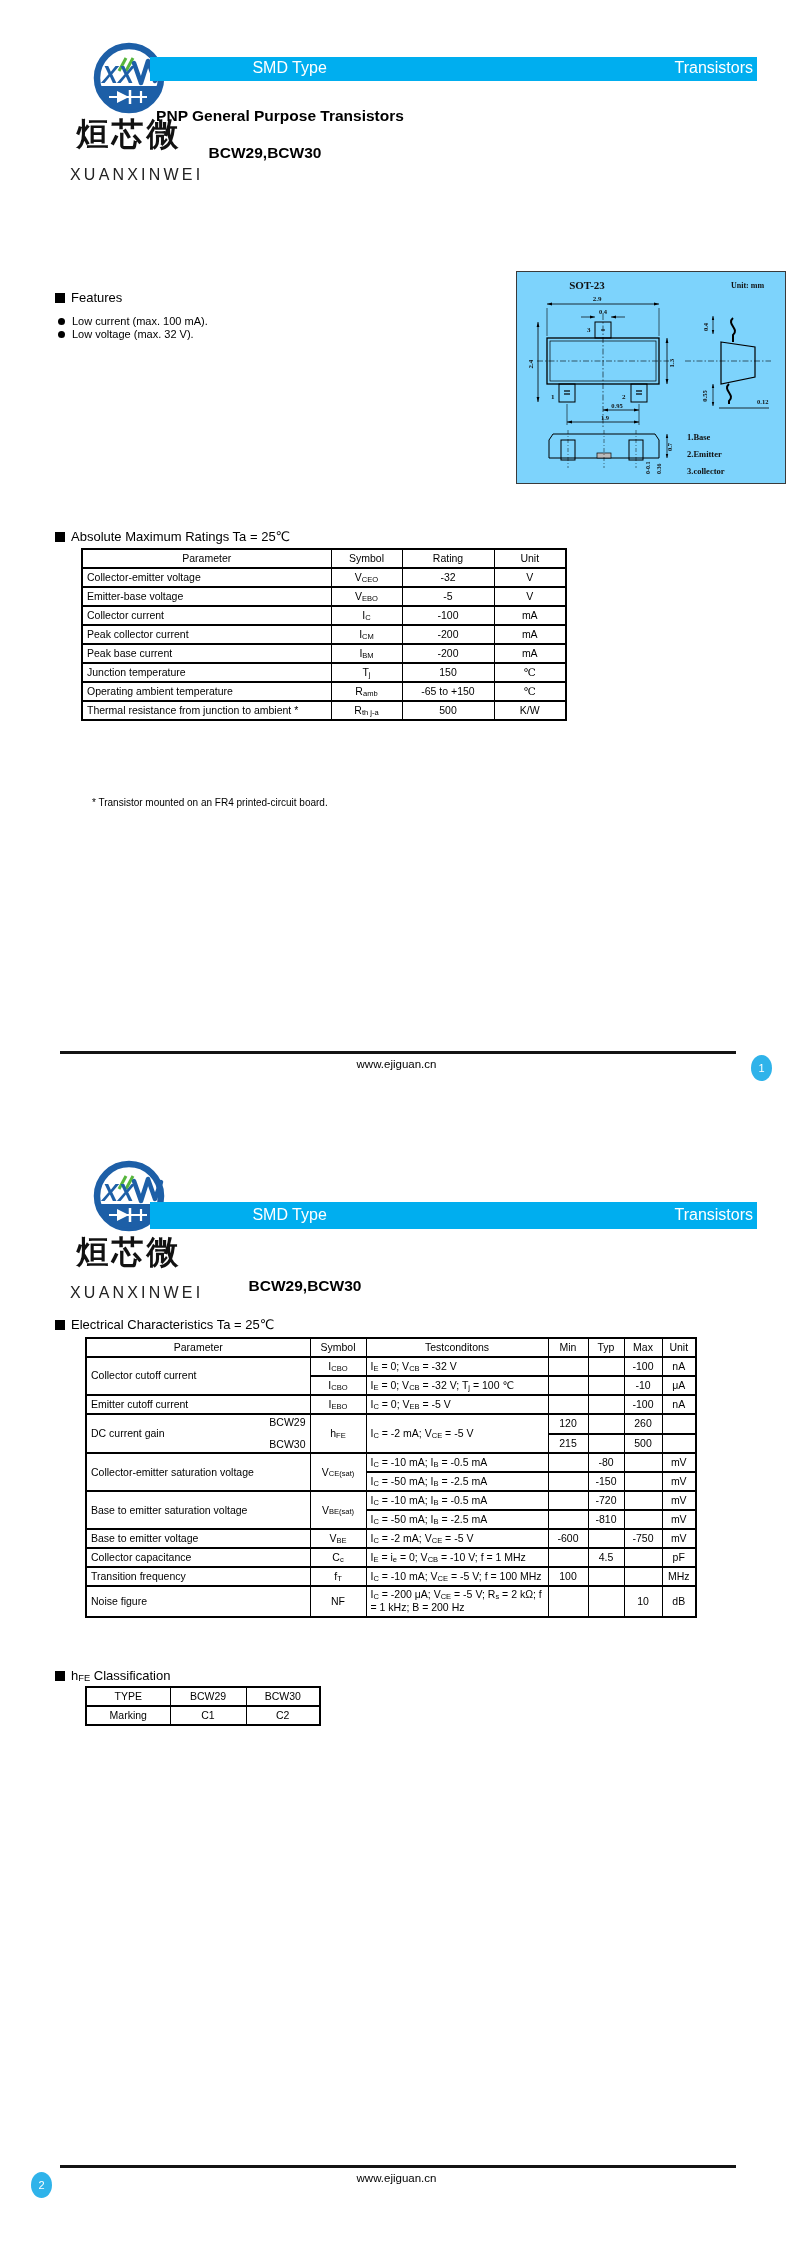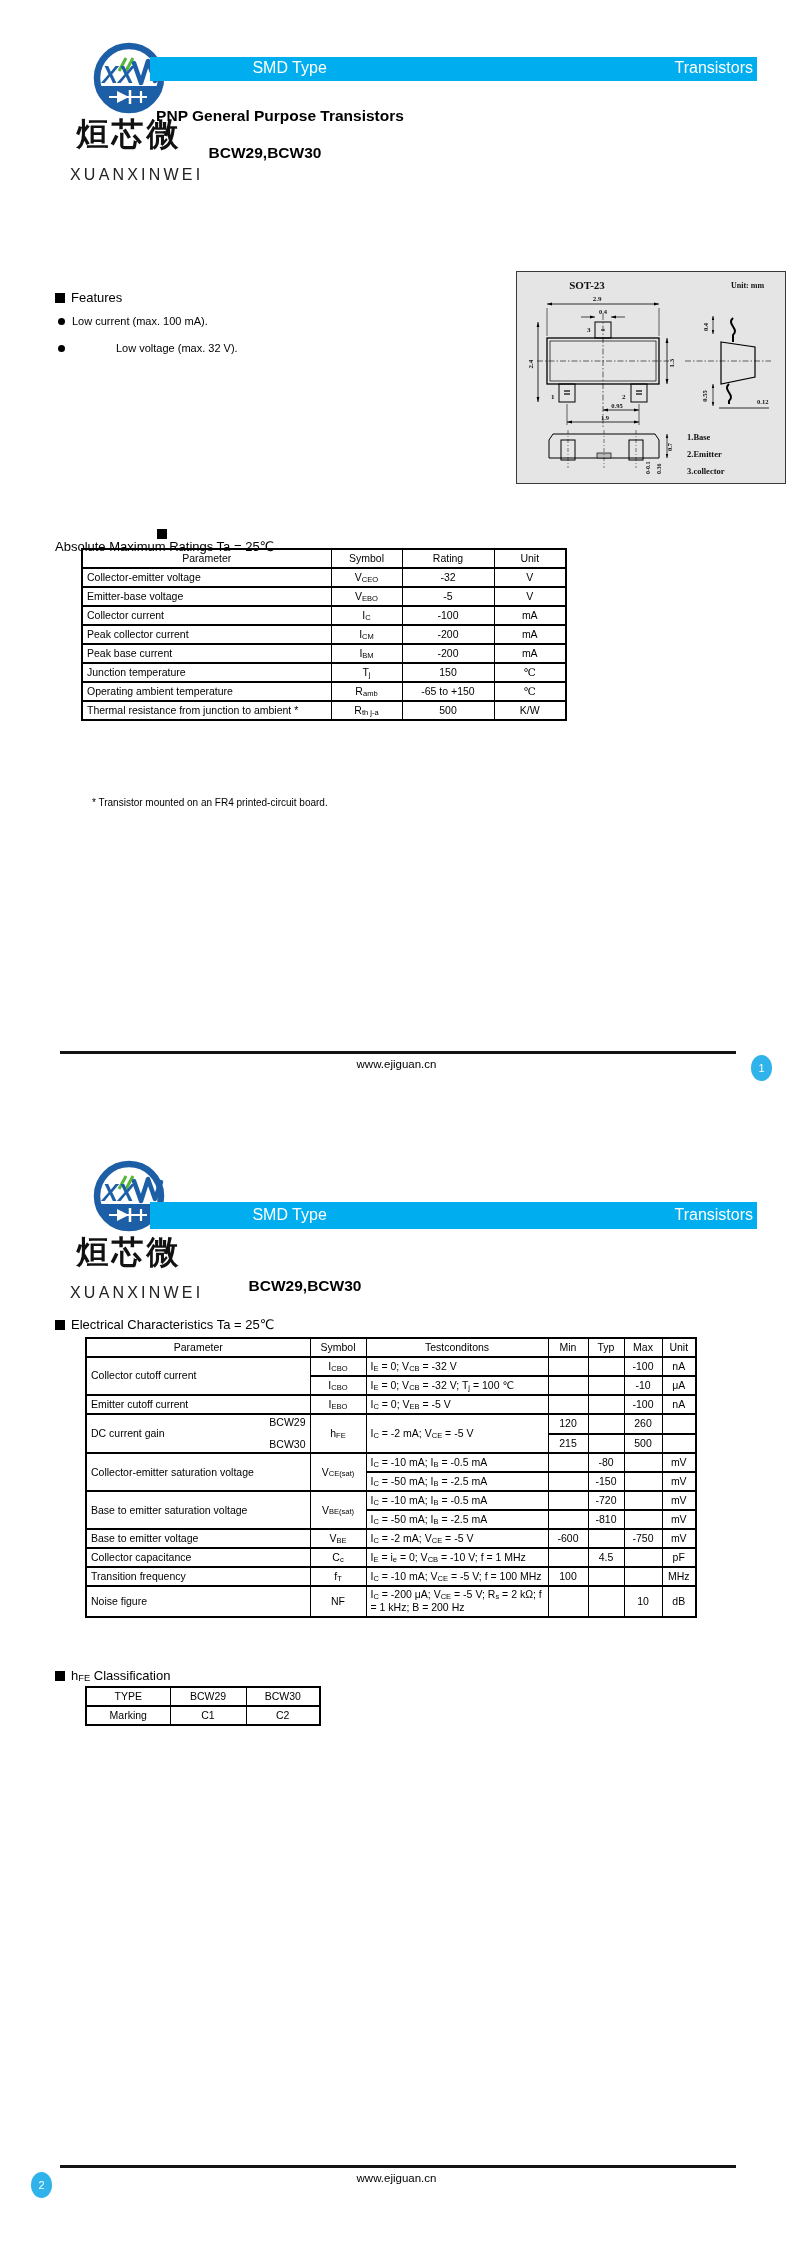--- a/index.html
+++ b/index.html
@@ -41,21 +41,21 @@
 
   .footnote { font-size:10px; }
 
   
   .footline { height:3px; background:#141414; }
   .footurl { width:793px; text-align:center; font-size:11.5px; }
   .badge { width:21px; height:26px; border-radius:50%; background:#2FB3EA; color:#fff;
            display:flex; align-items:center; justify-content:center; font-size:11px; }
 
   
-  .pkgbox { width:270px; height:213px; border:1.5px solid #3a3a3a; background:#e5e5e5; }
+  .pkgbox { width:270px; height:213px; border:1.5px solid #3a3a3a; background:#7dd3fc; }
   .pkgbox svg text { font-family:"Liberation Serif","DejaVu Serif",serif; font-weight:bold; fill:#111; }
 </style>
 </head>
 <body>
 
 <div class="sheet">
 
   <div>
 
     <div class="logo abs" style="left:70px; top:38px;">
@@ -92,21 +92,21 @@
     <div class="doc-title abs" style="left:0; top:144px; width:530px;">BCW29,BCW30</div>
 
     <div class="sec-head abs" style="left:55px; top:290px;">
       <span class="sqr"></span>
       <span>Features</span>
     </div>
     <div class="feat abs" style="left:58px; top:315px;">
       <span class="dot"></span>
       <span>Low current (max. 100 mA).</span>
     </div>
-    <div class="feat abs" style="left:58px; top:342px;gap:44px;">
+    <div class="feat abs" style="left:58px; top:328px;">
       <span class="dot"></span>
       <span>Low voltage (max. 32 V).</span>
     </div>
 
     <div class="pkgbox abs" style="left:516px; top:271px;">
       <svg width="266" height="209" viewBox="0 0 266 209">
         <text x="70" y="17" font-size="11" text-anchor="middle">SOT-23</text>
         <text x="214" y="16" font-size="8">Unit: mm</text>
 
         <line x1="30" y1="32" x2="142" y2="32" stroke="#000" stroke-width="0.8"></line>
@@ -189,21 +189,21 @@
         <text x="155" y="175" font-size="6.5" transform="rotate(-90 155 175)" text-anchor="middle">0.7</text>
         <text x="133" y="202" font-size="6" transform="rotate(-90 133 202)">0-0.1</text>
         <text x="144" y="202" font-size="6" transform="rotate(-90 144 202)">0.36</text>
 
         <text x="170" y="168" font-size="8.5">1.Base</text>
         <text x="170" y="185" font-size="8.5">2.Emitter</text>
         <text x="170" y="202" font-size="8.5">3.collector</text>
       </svg>
     </div>
 
-    <div class="sec-head abs" style="left:55px; top:529px;flex-direction:column;">
+    <div class="sec-head abs" style="left:55px; top:529px;">
       <span class="sqr"></span>
       <span>Absolute Maximum Ratings Ta = 25℃</span>
     </div>
 
     <table class="ds abs" style="left:81px; top:548px; width:484px;">
       <colgroup>
           <col style="width:249px">
           <col style="width:71px">
           <col style="width:92px">
           <col style="width:72px">

